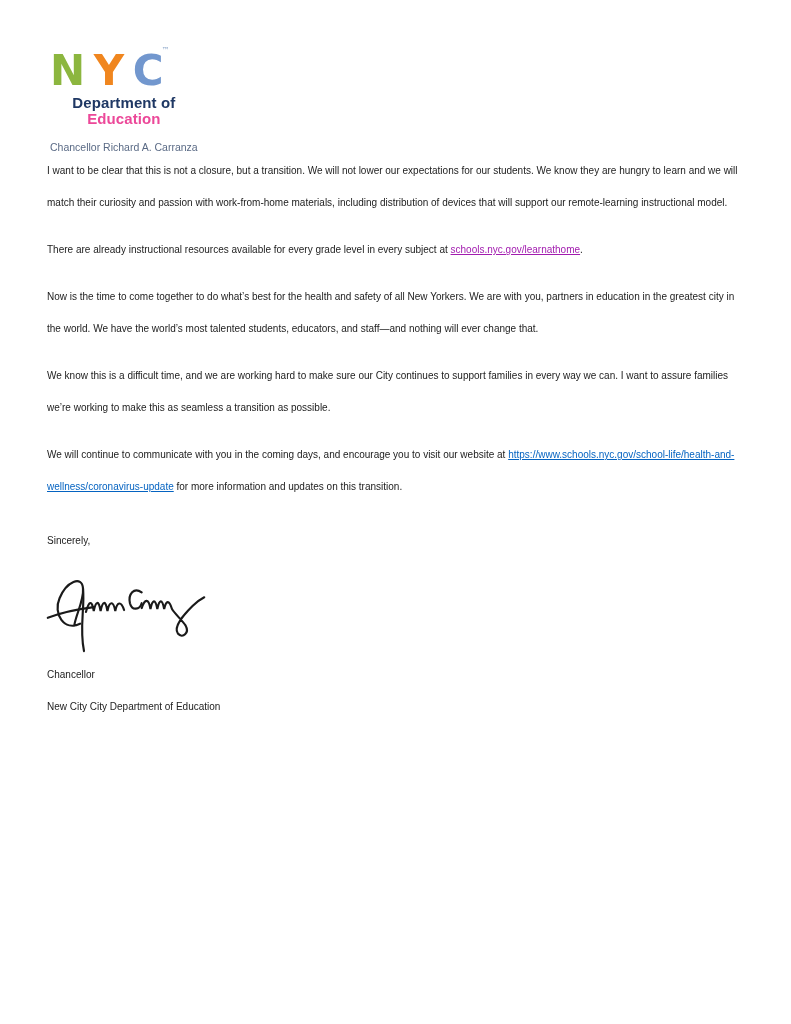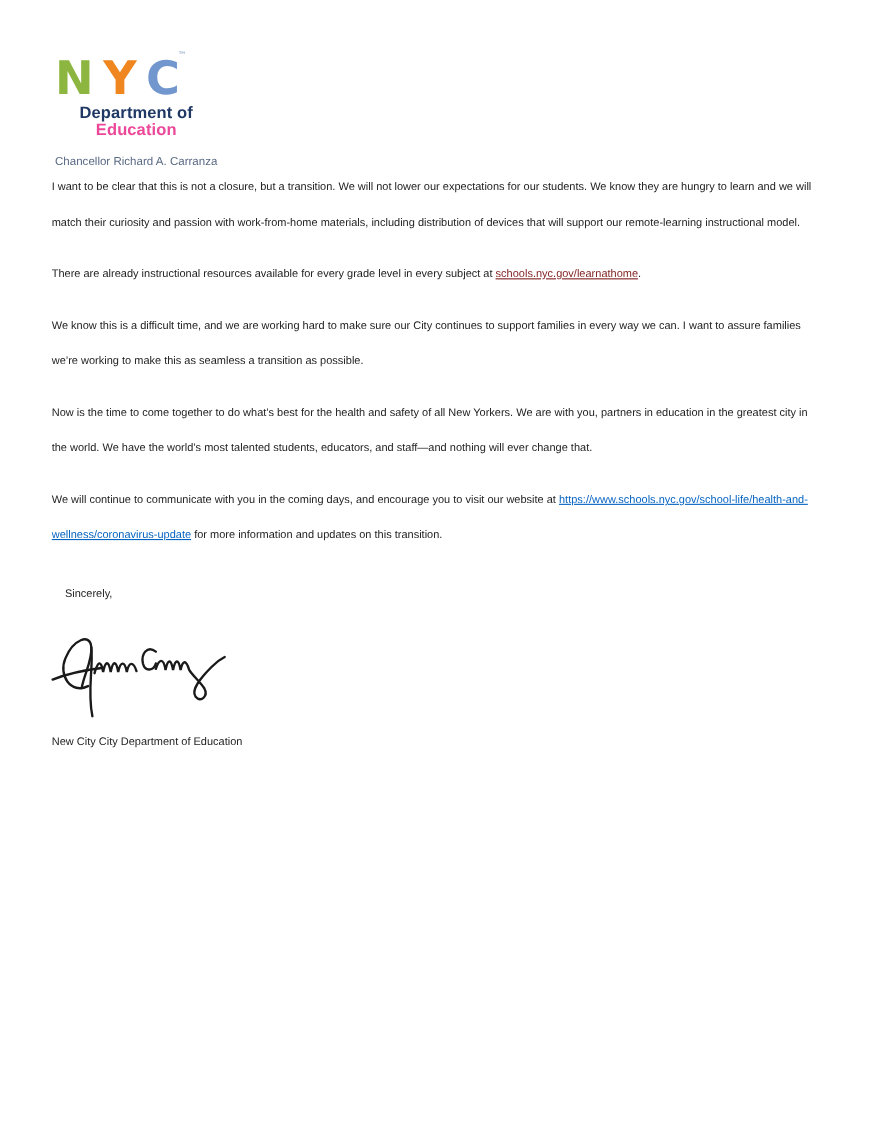--- a/index.html
+++ b/index.html
@@ -54,21 +54,21 @@
     top: 155px;
     width: 702px;
     font-size: 10px;
     line-height: 32px;
   }
   .letter-body p { margin: 0 0 15px 0; }
   .letter-body a {
     text-decoration: underline;
     cursor: pointer;
   }
-  p.closing { margin: 22px 0 0 12px; }
+  p.closing { margin: 22px 0 0 0; }
 
   .signature-wrap { margin: 10px 0 4px -12px; }
   .signature-wrap svg { display: block; }
 
   .signoff p { margin: 0; }
 
   
   .page-number {
     position: absolute;
     top: 938px;
@@ -91,44 +91,45 @@
     </div>
     <div class="org-line first" style="color: rgb(31, 56, 100);">Department of</div>
     <div class="org-line" style="color: #ec4899;">Education</div>
     <div class="chancellor-line" style="color: rgb(90, 106, 133);">Chancellor Richard A. Carranza</div>
   </header>
 
   <main class="letter-body">
 
     <p>I want to be clear that this is not a closure, but a transition. We will not lower our expectations for our students. We know they are hungry to learn and we will match their curiosity and passion with work-from-home materials, including distribution of devices that will support our remote-learning instructional model.</p>
 
-    <p><span>There are already instructional resources available for every grade level in every subject at </span><a href="#" style="color: #7f1d1d;">schools.nyc.gov/learnathome</a><span>.</span></p>
+    <p><span>There are already instructional resources available for every grade level in every subject at </span><a href="#" style="color: #a21caf;">schools.nyc.gov/learnathome</a><span>.</span></p>
+
+    <p>Now is the time to come together to do what’s best for the health and safety of all New Yorkers. We are with you, partners in education in the greatest city in the world. We have the world’s most talented students, educators, and staff—and nothing will ever change that.</p>
 
     <p>We know this is a difficult time, and we are working hard to make sure our City continues to support families in every way we can. I want to assure families we’re working to make this as seamless a transition as possible.</p>
-
-    <p>Now is the time to come together to do what’s best for the health and safety of all New Yorkers. We are with you, partners in education in the greatest city in the world. We have the world’s most talented students, educators, and staff—and nothing will ever change that.</p>
 
     <p><span>We will continue to communicate with you in the coming days, and encourage you to visit our website at </span><a href="#" style="color: rgb(5, 99, 193);">https://www.schools.nyc.gov/school-life/health-and-wellness/coronavirus-update</a><span> for more information and updates on this transition.</span></p>
 
     <p class="closing">Sincerely,</p>
 
     <div class="signature-wrap">
       <svg width="185" height="88" viewBox="0 0 165 90" fill="none" xmlns="http://www.w3.org/2000/svg">
         <g stroke="#1a1a1a" stroke-width="2.2" stroke-linecap="round" fill="none">
           <path d="M 1 52 C 16 46, 32 43, 48 41"></path>
           <path d="M 34 58 C 18 66, 6 48, 13 32 C 20 15, 36 8, 37 22 C 38 34, 30 48, 28 60"></path>
           <path d="M 37 22 C 39 42, 33 62, 38 86"></path>
           <path d="M 40 46 C 43 35, 46 33, 48 45 C 50 35, 53 33, 55 45 C 57 35, 60 33, 62 45 C 64 35, 68 34, 70 45 C 72 35, 76 35, 79 44"></path>
           <path d="M 97 26 C 89 20, 83 28, 85 37 C 87 45, 95 44, 97 37"></path>
           <path d="M 97 42 C 100 33, 104 31, 106 43 C 108 33, 111 32, 113 43 C 115 33, 118 32, 120 43 C 122 34, 125 33, 128 43 C 131 48, 138 54, 142 60 C 146 67, 139 74, 134 68 C 129 61, 140 49, 149 40 C 153 36, 157 33, 161 31"></path>
         </g>
       </svg>
     </div>
 
     <div class="signoff">
+      <p>Chancellor</p>
       <p>New City City Department of Education</p>
     </div>
 
   </main>
 
   <div class="page-number">2</div>
 
 </div>
 
 </body></html>

